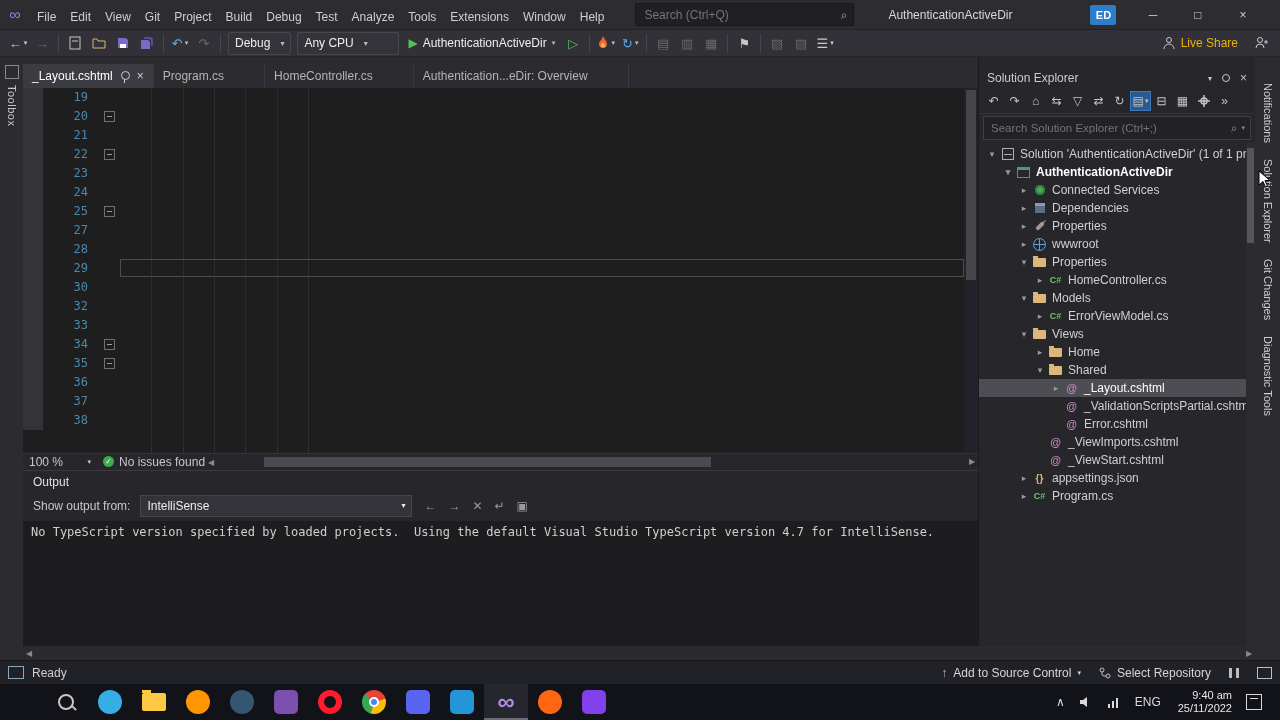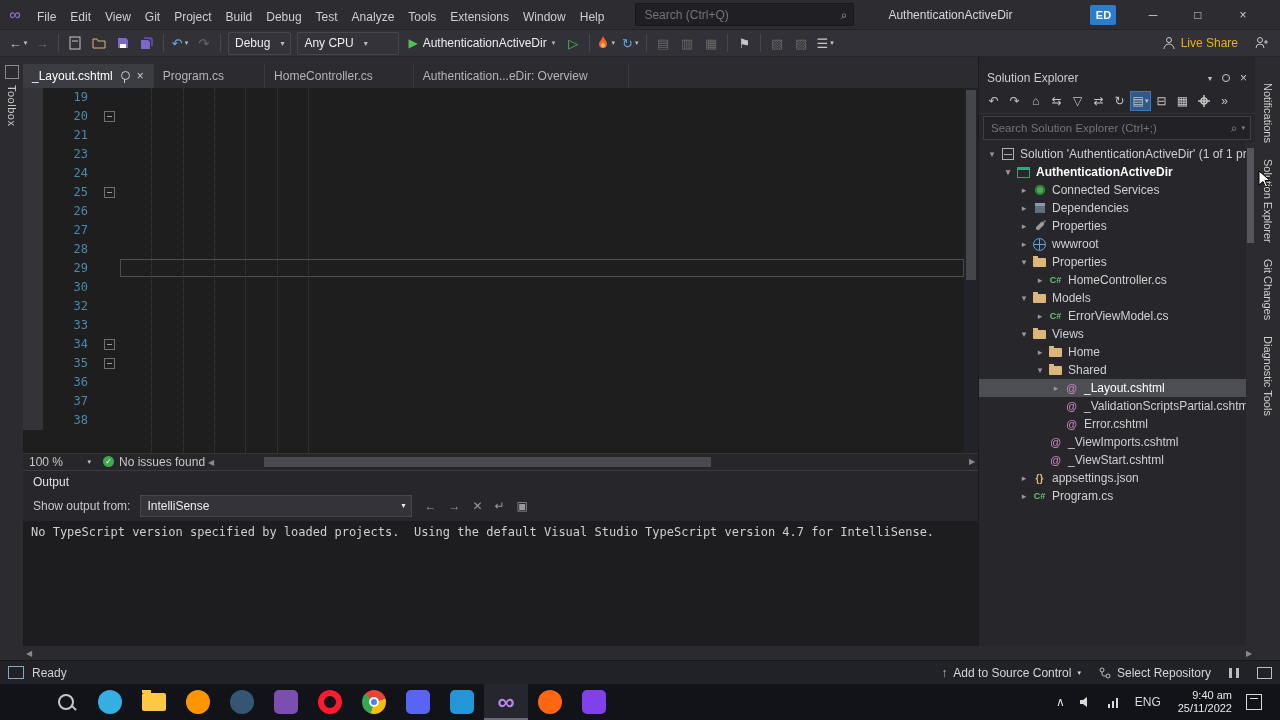--- a/index.html
+++ b/index.html
@@ -359,20 +359,30 @@
             <span class="ln">21</span>
             <span class="foldc">
               <span class="foldm" style="visibility: hidden;"></span>
             </span>
             <span class="ctext" style="padding-left: 20ch;">
               
             </span>
           </div>
           <div class="cline">
             <span class="brk"></span>
+            <span class="ln">22</span>
+            <span class="foldc">
+              <span class="foldm"></span>
+            </span>
+            <span class="ctext" style="padding-left: 24ch;">
+              
+            </span>
+          </div>
+          <div class="cline">
+            <span class="brk"></span>
             <span class="ln">23</span>
             <span class="foldc">
               <span class="foldm" style="visibility: hidden;"></span>
             </span>
             <span class="ctext" style="padding-left: 28ch;">
               
             </span>
           </div>
           <div class="cline">
             <span class="brk"></span>
@@ -384,30 +394,20 @@
               
             </span>
           </div>
           <div class="cline">
             <span class="brk"></span>
             <span class="ln">25</span>
             <span class="foldc">
               <span class="foldm"></span>
             </span>
             <span class="ctext" style="padding-left: 24ch;">
-              
-            </span>
-          </div>
-          <div class="cline">
-            <span class="brk"></span>
-            <span class="ln">26</span>
-            <span class="foldc">
-              <span class="foldm" style="visibility: hidden;"></span>
-            </span>
-            <span class="ctext" style="padding-left: 28ch;">
               
             </span>
           </div>
           <div class="cline">
             <span class="brk"></span>
             <span class="ln">27</span>
             <span class="foldc">
               <span class="foldm" style="visibility: hidden;"></span>
             </span>
             <span class="ctext" style="padding-left: 24ch;">

